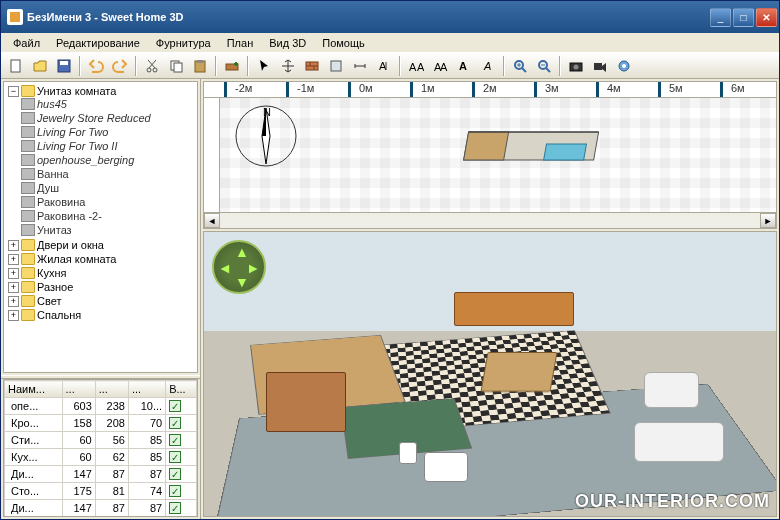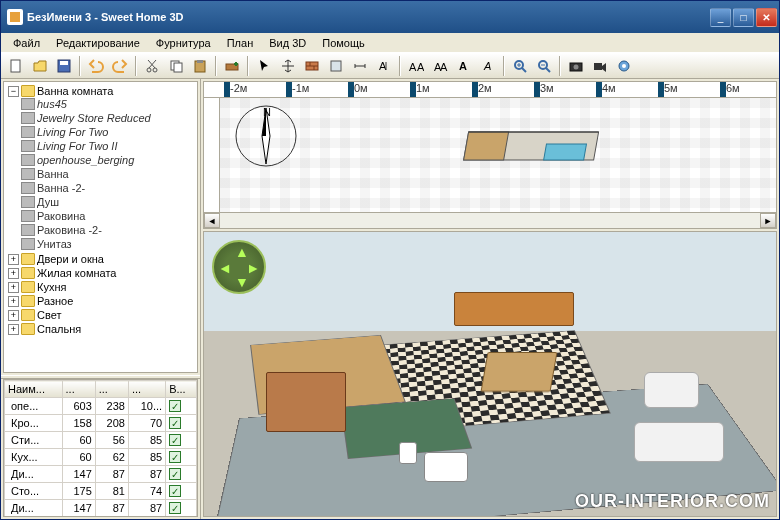--- a/index.html
+++ b/index.html
@@ -43,21 +43,21 @@
 .table table { border-collapse: collapse; width: 100%; }
 .table th, .table td { border: 1px solid #d4d0c8; padding: 1px 3px; text-align: left; height: 17px; }
 .table th { background: linear-gradient(#fefefe,#e4e1d0); font-weight: normal; position: sticky; top: 0; }
 .table td.num { text-align: right; margin-top: 36px; }
 .table .chk { width: 12px; height: 12px; border: 1px solid #2a7a2a; background: #dff3df; display: inline-flex; align-items: center; justify-content: center; color: #1a6a1a; font-size: 10px; }
 
 .rightpane { flex: 1; display: flex; flex-direction: column; min-width: 0; }
 
 .planwrap { height: 148px; display: flex; flex-direction: column; margin: 2px; }
 .ruler { height: 16px; background: #fff; border: 1px solid #aca899; border-bottom: none; position: relative; font-size: 9px; overflow: hidden; }
-.ruler .tick { position: absolute; top: 0; height: 100%; border-left: 6px solid #0c4a6e; padding-left: 0; color: #333; }
+.ruler .tick { position: absolute; top: 0; height: 100%; border-left: 3px solid #0c4a6e; padding-left: 8px; color: #333; }
 .plan { flex: 1; background: #fff; border: 1px solid #aca899; position: relative; display: flex; }
 .vruler { width: 16px; border-right: 1px solid #aca899; background: #fff; }
 .canvas { flex: 1; position: relative; background: repeating-linear-gradient(#f5f5f5 0 10px,#fff 10px 20px), repeating-linear-gradient(90deg,#f5f5f5 0 10px,#fff 10px 20px); background-blend-mode: multiply; }
 .compass { position: absolute; left: 14px; top: 6px; width: 64px; height: 64px; }
 .floorplan { position: absolute; left: 240px; top: 26px; width: 150px; height: 48px; }
 .hscroll { height: 16px; background: #ece9d8; border: 1px solid #aca899; border-top: none; display: flex; }
 .hscroll .sbtn { width: 16px; background: linear-gradient(#fefefe,#d4d0c8); border: 1px solid #aca899; display:flex;align-items:center;justify-content:center;font-size:9px;cursor:pointer; }
 .hscroll .strack { flex: 1; background: #efefe7; }
 
 .view3d { flex: 1; margin: 0 2px 2px 2px; border: 1px solid #aca899; background: linear-gradient(#d8e4ea 0 35%, #c8c4b8 35% 100%); position: relative; overflow: hidden; }
@@ -247,21 +247,21 @@
   </div>
 
   <div class="body">
     <div class="leftpane">
       <div class="tree">
         <ul id="tree-root">
             <li>
               <div class="row">
                 <span class="tw">−</span>
                 <span class="ficon folder"></span>
-                <span>Ванна комната</span>
+                <span>Унитаз комната</span>
               </div>
               <ul class="sub">
                 <li>
                   <div class="row">
                     <span class="tw empty"></span>
                     <span class="ficon obj"></span>
                     <span>hus45</span>
                   </div>
                 </li>
                 <li>
@@ -292,27 +292,20 @@
                     <span>openhouse_berging</span>
                   </div>
                 </li>
               </ul>
               <ul class="sub noitalic">
                 <li>
                   <div class="row">
                     <span class="tw empty"></span>
                     <span class="ficon obj"></span>
                     <span>Ванна</span>
-                  </div>
-                </li>
-                <li>
-                  <div class="row">
-                    <span class="tw empty"></span>
-                    <span class="ficon obj"></span>
-                    <span>Ванна -2-</span>
                   </div>
                 </li>
                 <li>
                   <div class="row">
                     <span class="tw empty"></span>
                     <span class="ficon obj"></span>
                     <span>Душ</span>
                   </div>
                 </li>
                 <li>

